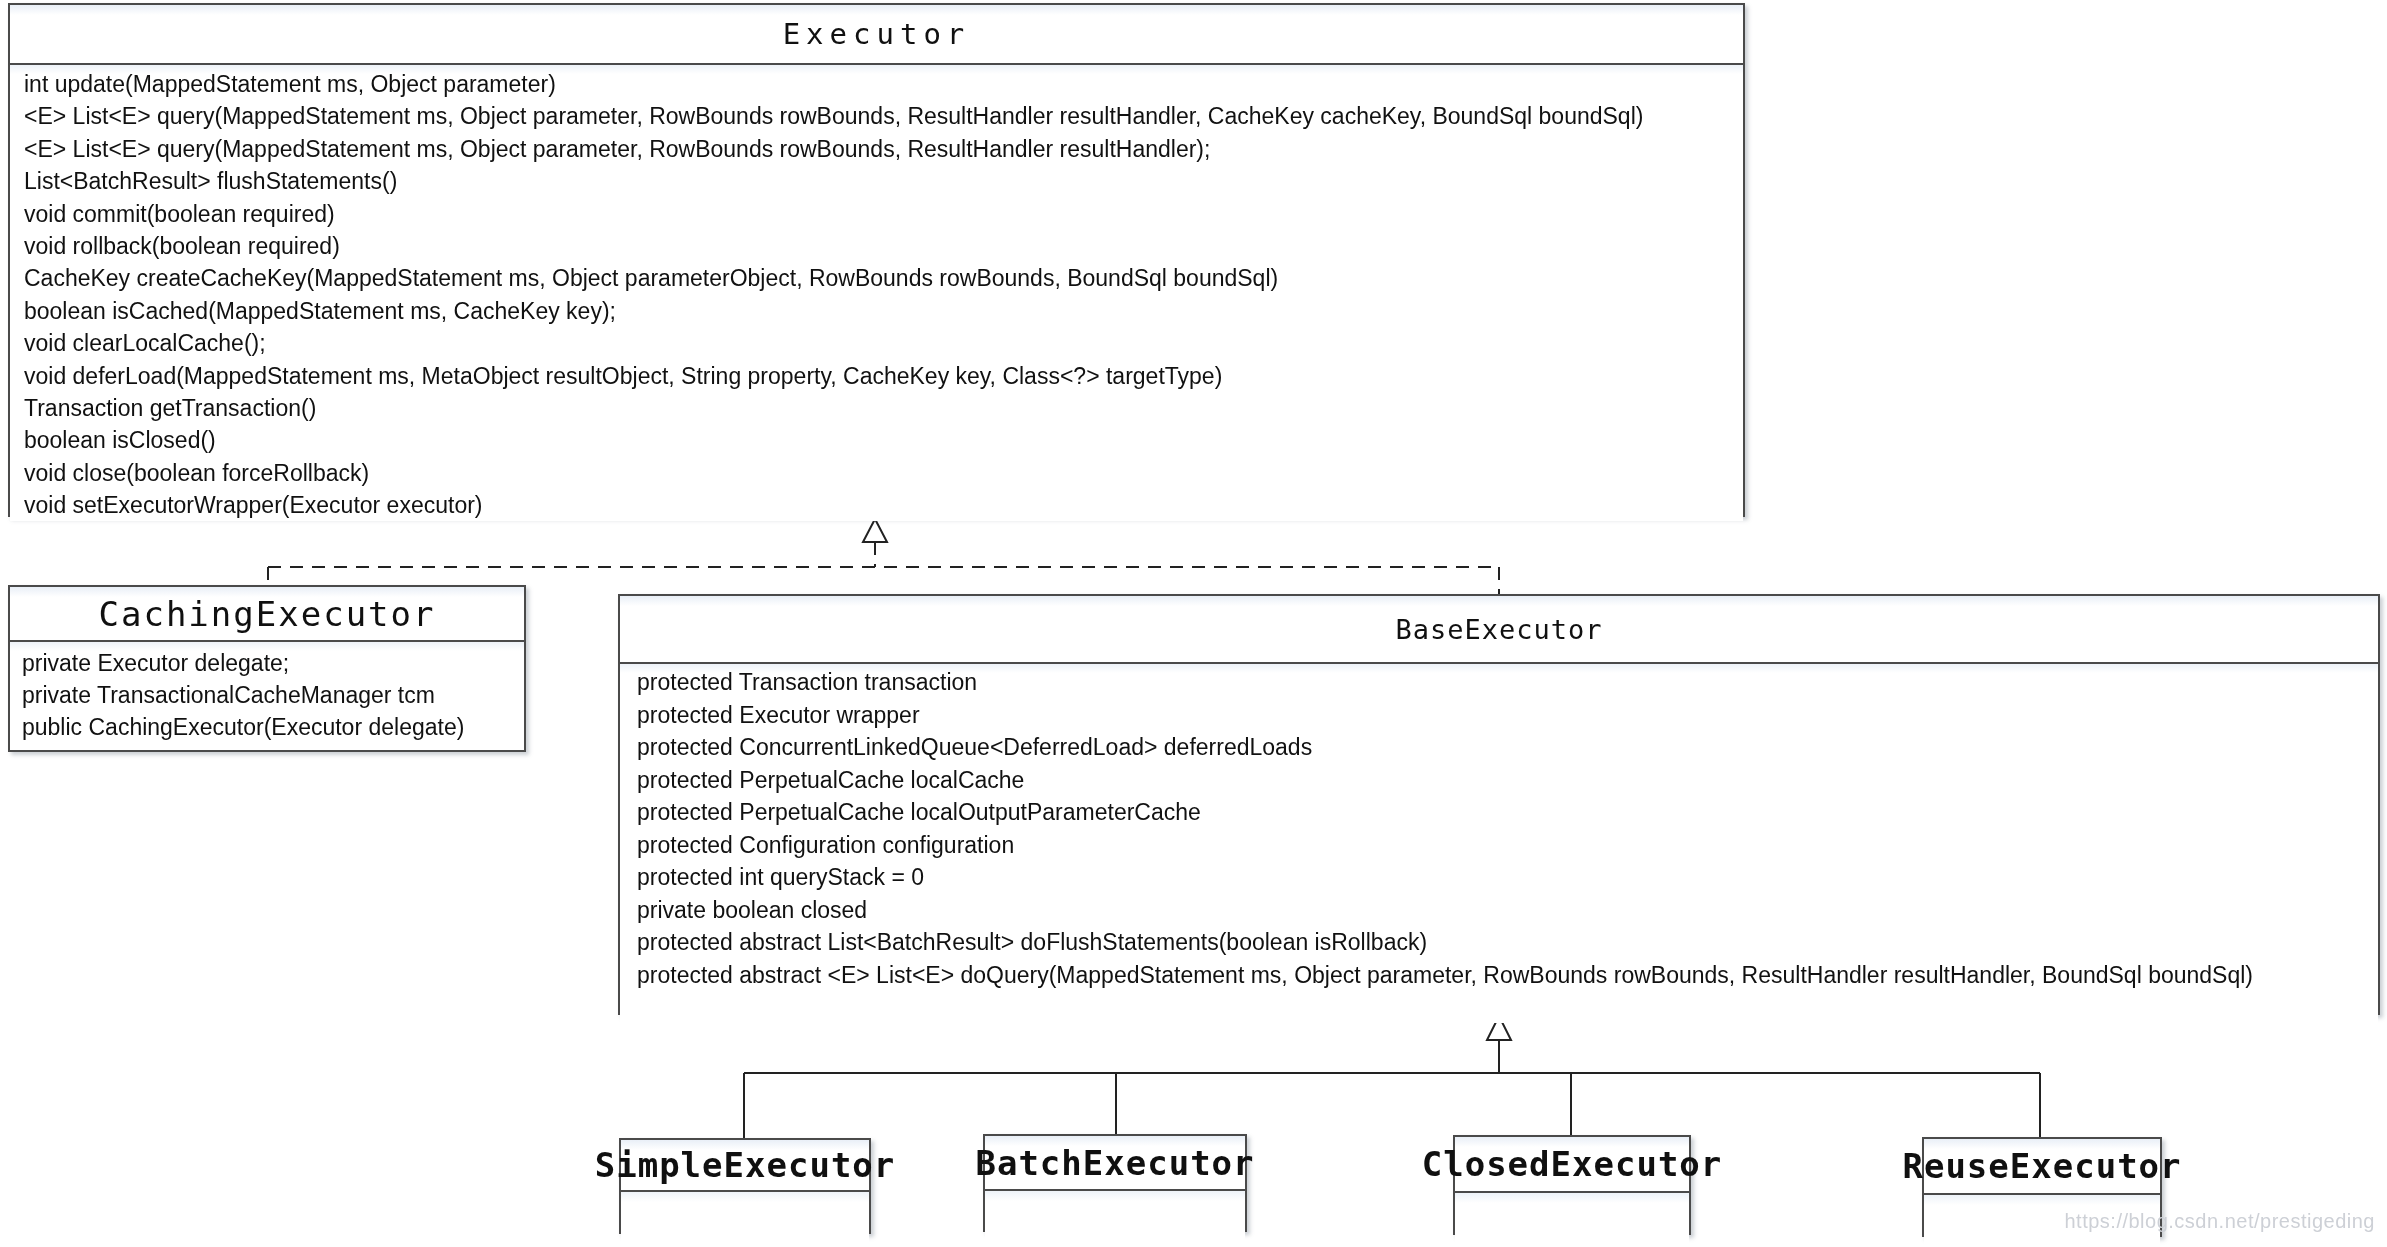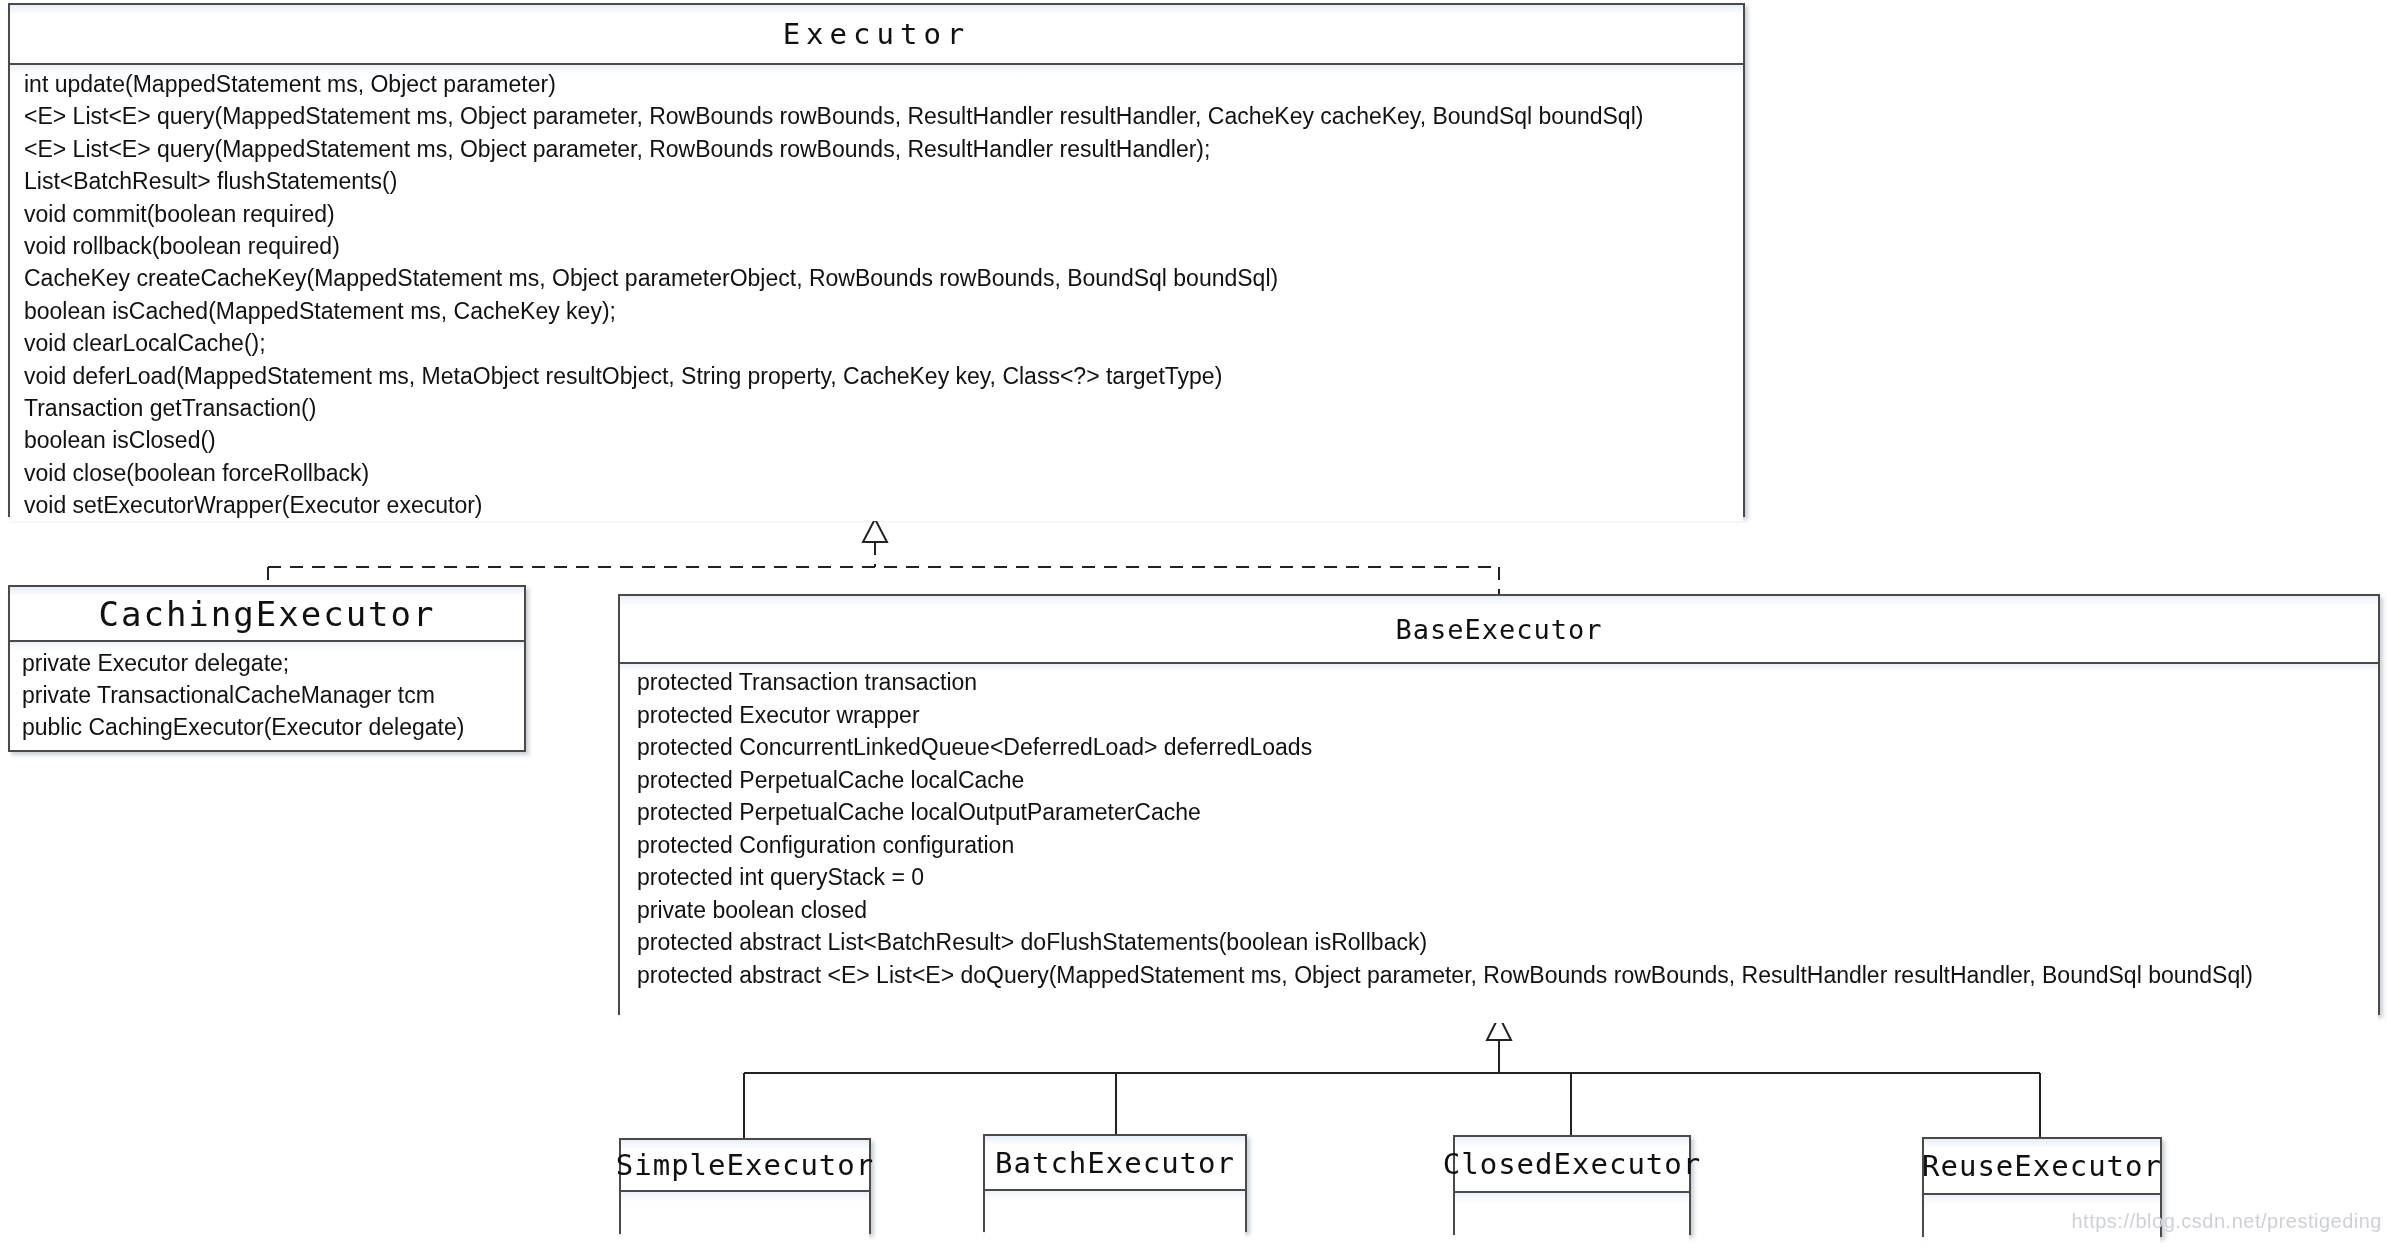--- a/index.html
+++ b/index.html
@@ -31,32 +31,32 @@
   #box-caching .uml-members{height:106px;padding:5px 0 0 12px;}
   #box-caching .member-row{line-height:32px;}
 
   
   #box-base{left:618px;top:594px;width:1762px;height:421px;}
   #box-base .uml-title{height:68px;font-size:27px;letter-spacing:1px;}
   #box-base .uml-members{height:359px;padding:2px 0 0 17px;}
   #box-base .member-row{line-height:32.5px;}
 
   
-  .sub-box .uml-title{font-size:29px;letter-spacing:1px;}
+  .sub-box .uml-title{font-size:34px;letter-spacing:1px;font-weight:bold;}
   #box-simple{left:619px;top:1138px;width:252px;height:96px;}
   #box-simple .uml-title{height:52px;}
   #box-batch{left:983px;top:1134px;width:264px;height:98px;}
   #box-batch .uml-title{height:55px;}
   #box-closed{left:1453px;top:1135px;width:238px;height:100px;}
   #box-closed .uml-title{height:56px;}
   #box-reuse{left:1922px;top:1137px;width:240px;height:100px;}
   #box-reuse .uml-title{height:56px;}
   .sub-box .uml-empty{height:100%;}
 
-  .watermark{position:absolute;right:5px;top:1210px;font-size:20px;color:#cdd0d6;
+  .watermark{position:absolute;right:12px;top:1210px;font-size:20px;color:#cdd0d6;
              font-family:"Liberation Sans",sans-serif;letter-spacing:.5px;}
 </style>
 </head>
 <body>
 
 <div class="canvas">
 
   <svg class="connectors" viewBox="0 0 2387 1247" xmlns="http://www.w3.org/2000/svg">
 
     <polygon points="875,519 863,542 887,542" fill="#ffffff" stroke="#222222" stroke-width="2"></polygon>

